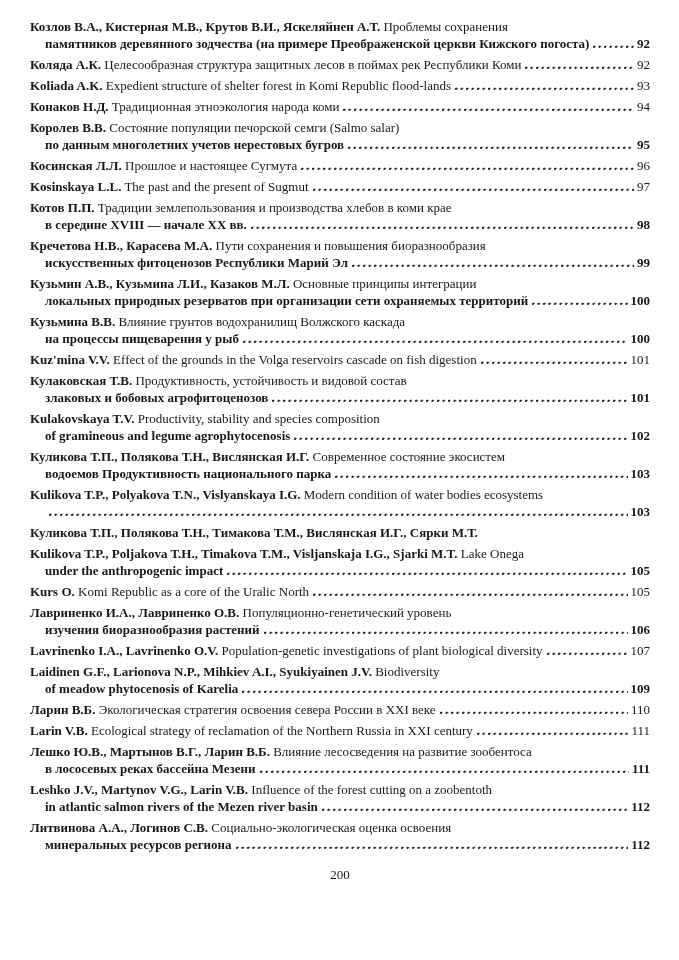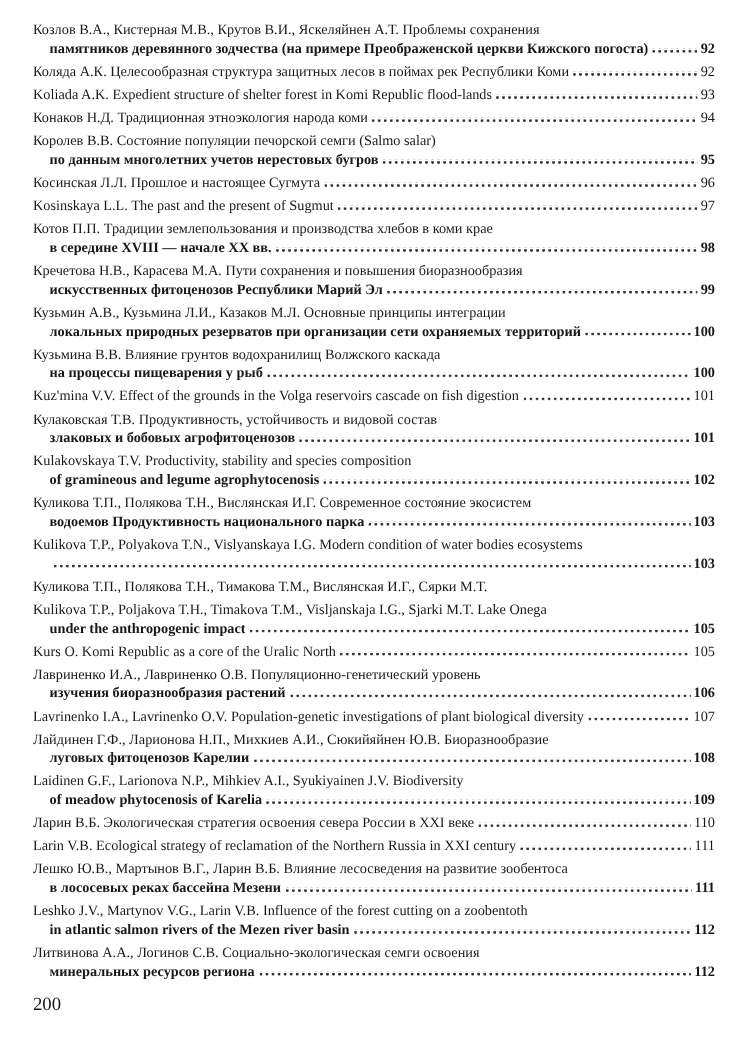--- a/index.html
+++ b/index.html
@@ -16,37 +16,37 @@
   .toc-list { width: 100%; }
   .entry { margin-bottom: 4px; }
   .line {
     line-height: 17px;
     white-space: nowrap;
     overflow: hidden;
   }
   .line.cont { padding-left: 15px; font-weight: bold; }
   .lastline { display: flex; align-items: baseline; }
   .lastline .txt { flex: 0 1 auto; min-width: 0; overflow: hidden; }
-  .b { font-weight: normal; margin-top: 46px; }
+  .b { font-weight: bold; margin-top: 46px; }
   .i { }
   .dots {
     flex: 1 1 12px;
     min-width: 12px;
     height: 4px;
     margin: 0 3px 0 4px;
     background-image: radial-gradient(circle at 1.2px 2.7px, #2b2b2b 1.05px, transparent 1.35px);
     background-size: 5.5px 4px;
     background-repeat: repeat-x;
     background-position: left bottom;
   }
   .pg { flex: 0 0 auto; }
   .pagefoot {
-    text-align: left;
+    text-align: center;
     margin-top: 13px;
-    font-size: 17px;
+    font-size: 13px;
     line-height: 17px;
   }
 </style>
 </head>
 <body>
 
 <main class="page">
   <section class="toc-list">
       <div class="entry">
         <div class="line"><span class="txt"><span class="b">Козлов В.А., Кистерная М.В., Крутов В.И., Яскеляйнен А.Т.</span><span> Проблемы сохранения</span></span></div>
@@ -196,28 +196,20 @@
         </div>
       </div>
       <div class="entry">
         <div class="line lastline">
           <span class="txt"><span class="b">Lavrinenko I.A., Lavrinenko O.V.</span><span> Population-genetic investigations of plant biological diversity</span></span>
           <span class="dots"></span>
           <span class="pg">107</span>
         </div>
       </div>
       <div class="entry">
-        <div class="line"><span class="txt"><span class="b">Лайдинен Г.Ф., Ларионова Н.П., Михкиев А.И., Сюкийяйнен Ю.В.</span><span> Биоразнообразие</span></span></div>
-        <div class="line cont lastline">
-          <span class="txt"><span>луговых фитоценозов Карелии</span></span>
-          <span class="dots"></span>
-          <span class="pg">108</span>
-        </div>
-      </div>
-      <div class="entry">
         <div class="line"><span class="txt"><span class="b">Laidinen G.F., Larionova N.P., Mihkiev A.I., Syukiyainen J.V.</span><span> Biodiversity</span></span></div>
         <div class="line cont lastline">
           <span class="txt"><span>of meadow phytocenosis of Karelia</span></span>
           <span class="dots"></span>
           <span class="pg">109</span>
         </div>
       </div>
       <div class="entry">
         <div class="line lastline">
           <span class="txt"><span class="b">Ларин В.Б.</span><span> Экологическая стратегия освоения севера России в XXI веке</span></span>
@@ -242,21 +234,21 @@
       </div>
       <div class="entry">
         <div class="line"><span class="txt"><span class="b">Leshko J.V., Martynov V.G., Larin V.B.</span><span> Influence of the forest cutting on a zoobentoth</span></span></div>
         <div class="line cont lastline">
           <span class="txt"><span>in atlantic salmon rivers of the Mezen river basin</span></span>
           <span class="dots"></span>
           <span class="pg">112</span>
         </div>
       </div>
       <div class="entry">
-        <div class="line"><span class="txt"><span class="b">Литвинова А.А., Логинов С.В.</span><span> Социально-экологическая семги освоения</span></span></div>
+        <div class="line"><span class="txt"><span class="b">Литвинова А.А., Логинов С.В.</span><span> Социально-экологическая оценка освоения</span></span></div>
         <div class="line cont lastline">
           <span class="txt"><span>минеральных ресурсов региона</span></span>
           <span class="dots"></span>
           <span class="pg">112</span>
         </div>
       </div>
     </section>
   <footer class="pagefoot">
     <span>200</span>
   </footer>

